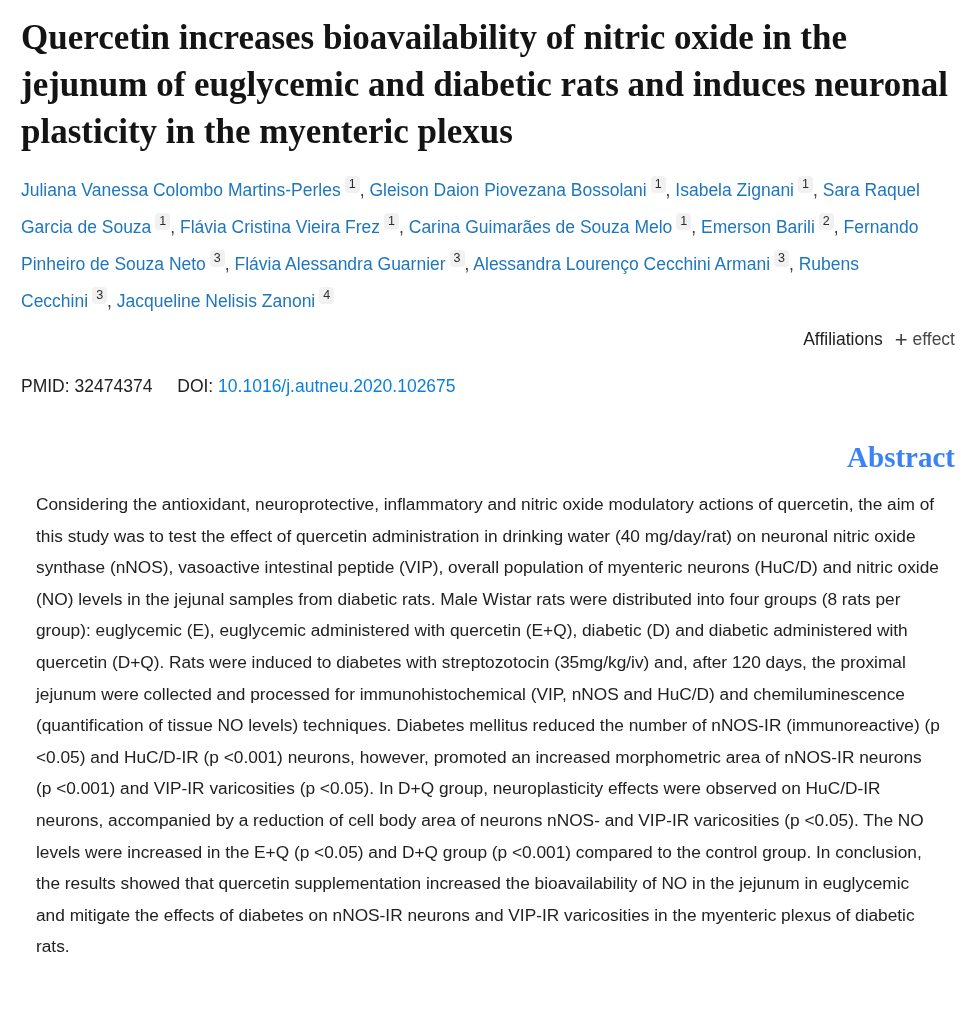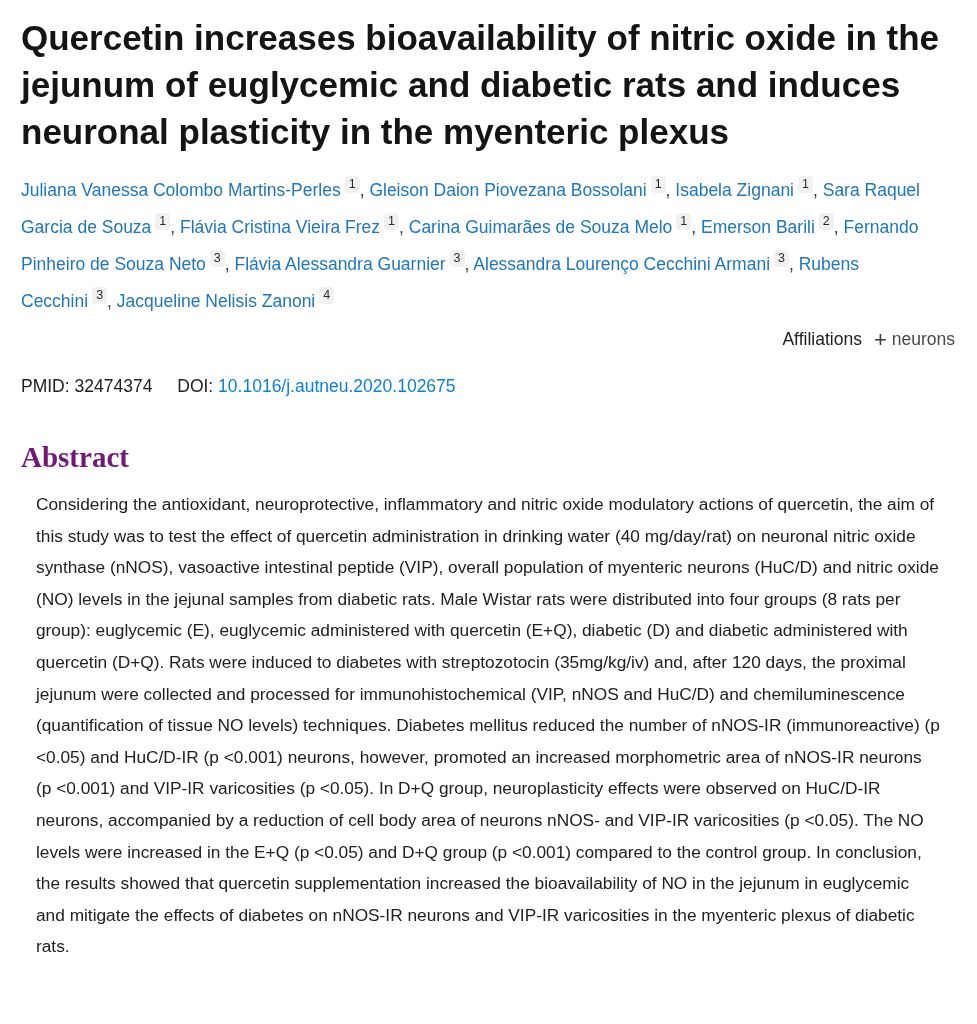--- a/index.html
+++ b/index.html
@@ -9,21 +9,21 @@
     height: 1024px;
     background: #ffffff;
     font-family: "Liberation Sans", sans-serif;
     color: #212121;
     overflow: hidden;
   }
   .page {
     padding: 14px 22px 10px 21px;
   }
   .article-title {
-    font-family: Liberation Sans, sans-serif;
+    font-family: Liberation Serif, serif;
     font-size: 35px;
     line-height: 47px;
     font-weight: 700;
     color: #141414;
     margin: 0 0 17px 0;
     max-width: 940px;
     letter-spacing: 0;
   }
   .authors {
     font-size: 17.5px;
@@ -84,22 +84,23 @@
   .pmid-value { margin-right: 20px; }
   .doi-link {
     color: #0c80d8;
     text-decoration: none;
     cursor: pointer;
   }
   .abstract-heading {
     font-family: "Liberation Serif", "DejaVu Serif", serif;
     font-size: 29px;
     font-weight: 700;
-    color: #701a75;
+    color: #3b82f6;
     margin: 44px 0 13px 0;
+    text-align: right;
   }
   .abstract-text {
     font-size: 17.3px;
     line-height: 31.6px;
     margin: 15px;
     max-width: 938px;
     color: #212121;
   }
 </style>
 </head>
@@ -108,21 +109,21 @@
 <main class="page">
 
   <h1 class="article-title">Quercetin increases bioavailability of nitric oxide in the jejunum of euglycemic and diabetic rats and induces neuronal plasticity in the myenteric plexus</h1>
 
   <div class="authors"><a class="author-link" href="#">Juliana Vanessa Colombo Martins-Perles</a><span class="aff-badge">1</span><span class="author-sep">, </span><a class="author-link" href="#">Gleison Daion Piovezana Bossolani</a><span class="aff-badge">1</span><span class="author-sep">, </span><a class="author-link" href="#">Isabela Zignani</a><span class="aff-badge">1</span><span class="author-sep">, </span><a class="author-link" href="#">Sara Raquel Garcia de Souza</a><span class="aff-badge">1</span><span class="author-sep">, </span><a class="author-link" href="#">Flávia Cristina Vieira Frez</a><span class="aff-badge">1</span><span class="author-sep">, </span><a class="author-link" href="#">Carina Guimarães de Souza Melo</a><span class="aff-badge">1</span><span class="author-sep">, </span><a class="author-link" href="#">Emerson Barili</a><span class="aff-badge">2</span><span class="author-sep">, </span><a class="author-link" href="#">Fernando Pinheiro de Souza Neto</a><span class="aff-badge">3</span><span class="author-sep">, </span><a class="author-link" href="#">Flávia Alessandra Guarnier</a><span class="aff-badge">3</span><span class="author-sep">, </span><a class="author-link" href="#">Alessandra Lourenço Cecchini Armani</a><span class="aff-badge">3</span><span class="author-sep">, </span><a class="author-link" href="#">Rubens Cecchini</a><span class="aff-badge">3</span><span class="author-sep">, </span><a class="author-link" href="#">Jacqueline Nelisis Zanoni</a><span class="aff-badge">4</span></div>
 
   <div class="affiliations-row">
     <span>Affiliations</span>
     <button class="expand-btn">
       <span class="plus-icon">+</span>
-      <span>neurons</span>
+      <span>effect</span>
     </button>
   </div>
 
   <div class="ids-row">
     <span>PMID:</span>
     <span class="pmid-value">32474374</span>
     <span>DOI:</span>
     <a class="doi-link" href="#">10.1016/j.autneu.2020.102675</a>
   </div>
 

